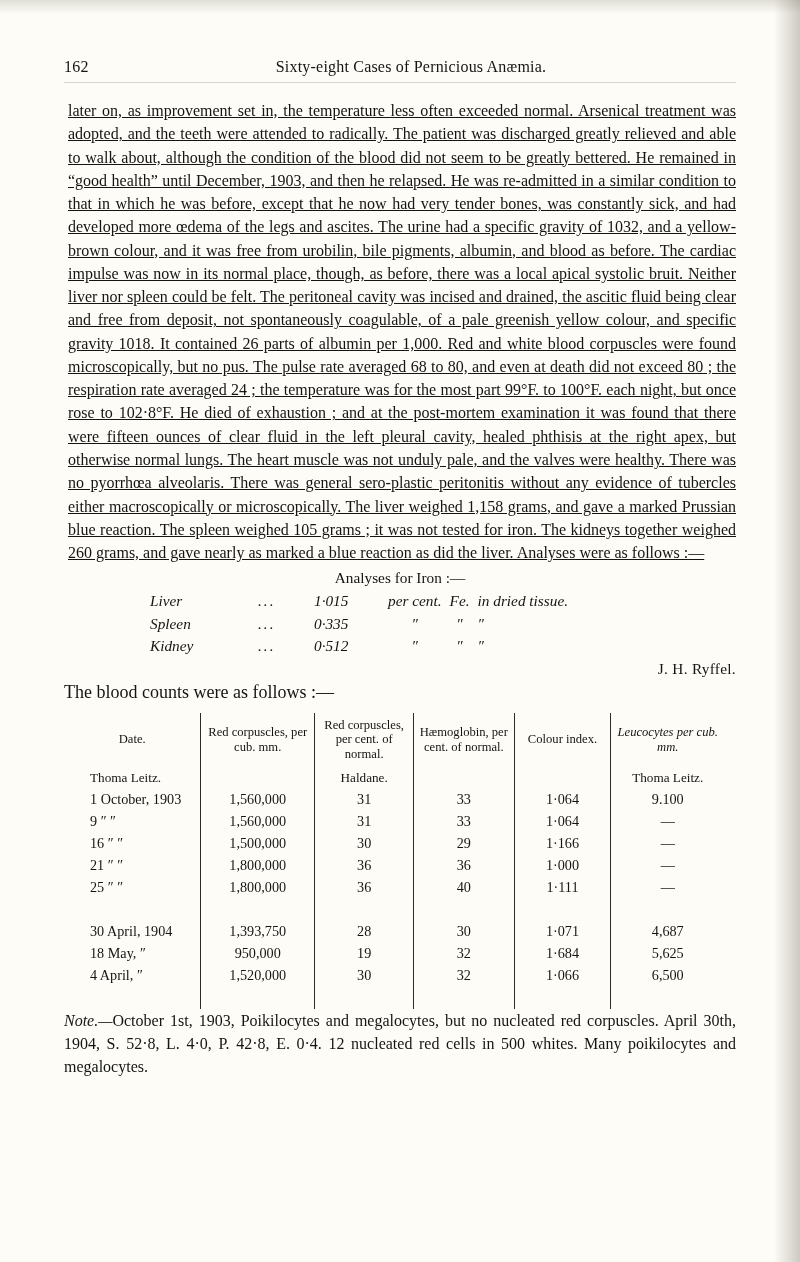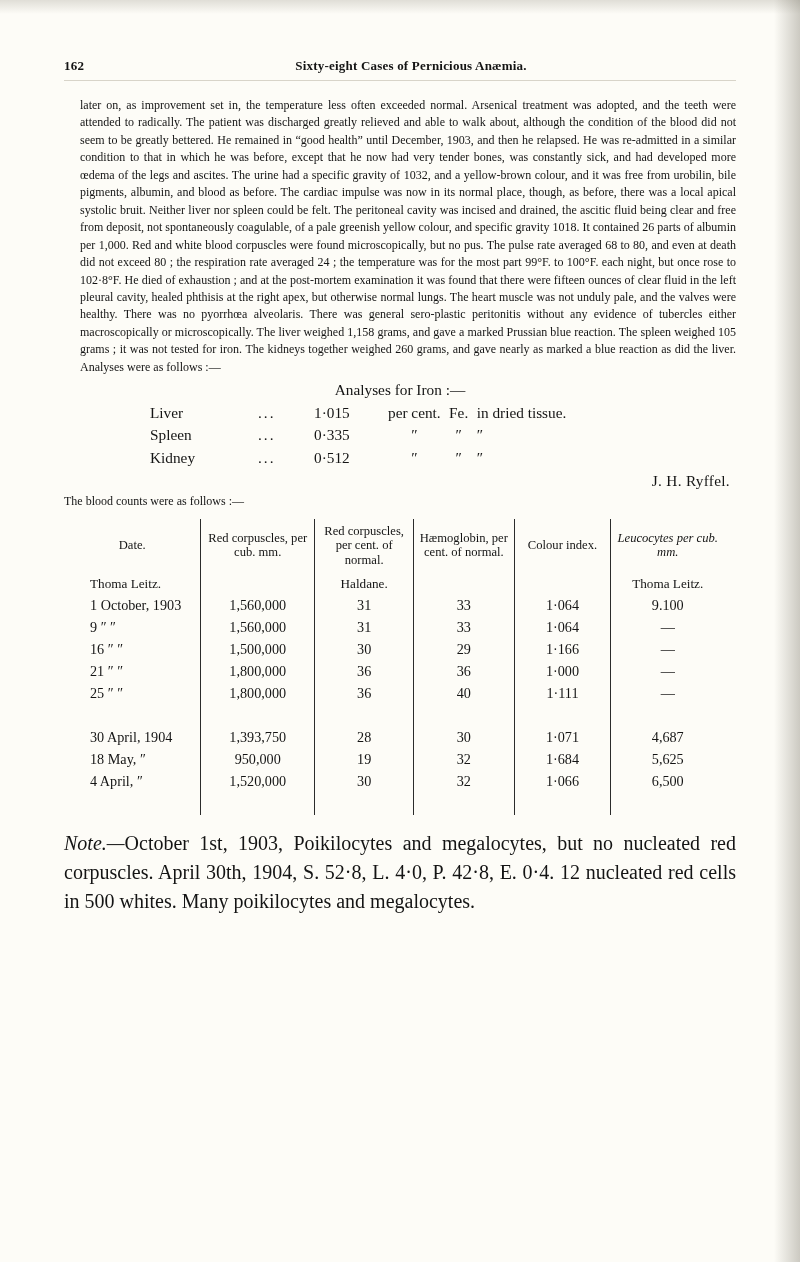--- a/index.html
+++ b/index.html
@@ -36,81 +36,82 @@
   }
   .content {
     position: absolute;
     left: 64px;
     top: 58px;
     width: 672px;
   }
   .header {
     display: flex;
     align-items: flex-start;
-    font-size: 13px;
-    font-weight: bold;
+    font-size: 16px;
+    font-weight: normal;
     letter-spacing: 0.2px;
     margin-bottom: 6px;
   }
   .header .folio {
     width: 52px;
     flex: 0 0 52px;
   }
   .header .running-title {
     flex: 1;
     text-align: center;
     padding-right: 30px;
     font-style: normal;
   }
   .rule {
     border-bottom: 1px solid #b9b3a4;
     margin: 2px 0 16px 0;
     width: 100%;
     opacity: 0.55;
   }
   p.body {
-    font-size: 12px;
+    font-size: 16px;
     line-height: 1.455;
     text-align: justify;
     text-justify: inter-word;
-    margin: 0 0 2px 16px;
+    margin: 0 0 2px 4px;
     text-indent: 0;
     hyphens: none;
+    text-decoration: underline;
   }
   .analyses-heading {
     font-size: 15.3px;
     line-height: 1.455;
     margin-top: 3px;
     text-align: center;
   }
   .analyses-table {
     margin-left: 86px;
     font-size: 15.3px;
     line-height: 1.5;
     border-collapse: collapse;
   }
   .analyses-table td {
     padding: 0 0 0 0;
     white-space: nowrap;
+    font-style: italic;
   }
   .an-label { width: 108px; }
   .an-dots { width: 56px; text-align: left; letter-spacing: 2px;}
   .an-val { width: 74px; text-align: left; }
   .an-u1 { width: 36px; text-align: center; }
   .an-u2 { width: 36px; text-align: center; }
   .an-tail { }
   .signature {
     text-align: right;
     font-size: 15.3px;
     margin-top: 2px;
-    margin-right: 6px;
     letter-spacing: 0.3px;
   }
   .intro-line {
-    font-size: 12px;
+    font-size: 18px;
     margin-top: 4px;
     margin-bottom: 10px;
   }
   table.data {
     width: 660px;
     border-collapse: collapse;
     font-size: 13.3px;
     margin-top: 6px;
   }
   table.data th, table.data td {
@@ -150,24 +151,23 @@
   .sub-row td {
     font-size: 13.2px !important;
     height: 18px;
   }
   .spacer-row td {
     height: 12px;
     border-left: 1px solid #2b2b2b;
   }
   .spacer-row td:first-child { border-left: 0; }
   .note {
-    font-size: 20px;
+    font-size: 16px;
     line-height: 1.46;
     text-align: justify;
-    margin-top: 14px;
   }
   .note .lbl {
     font-style: italic;
   }
 </style>
 </head>
 <body>
 
 <div class="page">
   <div class="edge-top"></div>

